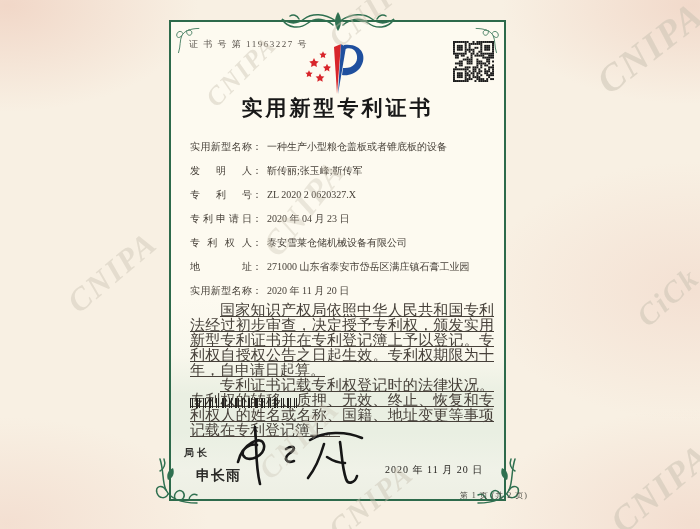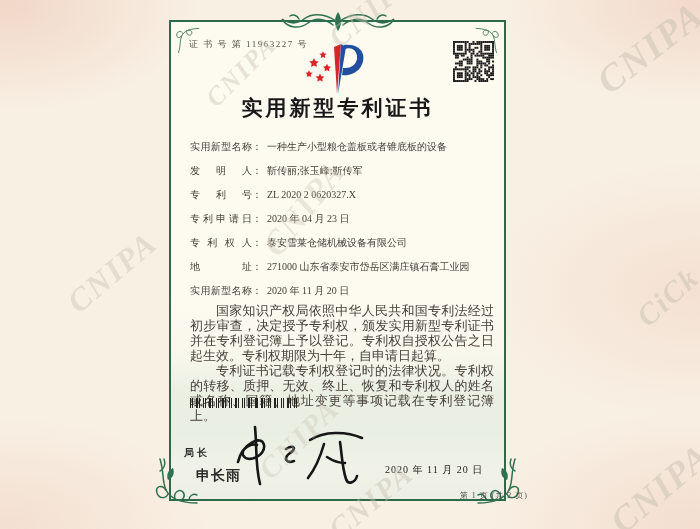--- a/index.html
+++ b/index.html
@@ -62,21 +62,21 @@
     position:absolute;left:0;top:72px;width:100%;text-align:center;
     font-size:21px;font-weight:bold;letter-spacing:3px;color:#181818;
   }
   .fields{position:absolute;left:19px;top:119px;right:10px;color:#453f37;}
   .row{font-size:10px;line-height:12px;margin-bottom:12px;position:relative;white-space:nowrap;}
   .flabel{display:inline-block;width:62px;text-align:justify;text-align-last:justify;vertical-align:top;}
   .colon{margin-right:5px;}
   .pair2{position:absolute;left:153px;top:0;}
   .paras{
     position:absolute;left:19px;top:281px;width:304px;
-    font-size:13px;line-height:15px;color:#47413a;text-align:justify;
+    font-size:15px;line-height:15px;color:#47413a;text-align:justify;text-decoration:underline;
   }
   .paras p{margin:0;text-indent:2em;}
   .barcode{
     position:absolute;left:19px;top:376px;width:107px;height:10px;
     background:repeating-linear-gradient(90deg,
       #24221f 0 1.5px, transparent 1.5px 2.5px,
       #24221f 2.5px 3.5px, transparent 3.5px 6px,
       #24221f 6px 8.5px, transparent 8.5px 9.5px,
       #24221f 9.5px 10.5px, transparent 10.5px 13px);
   }

